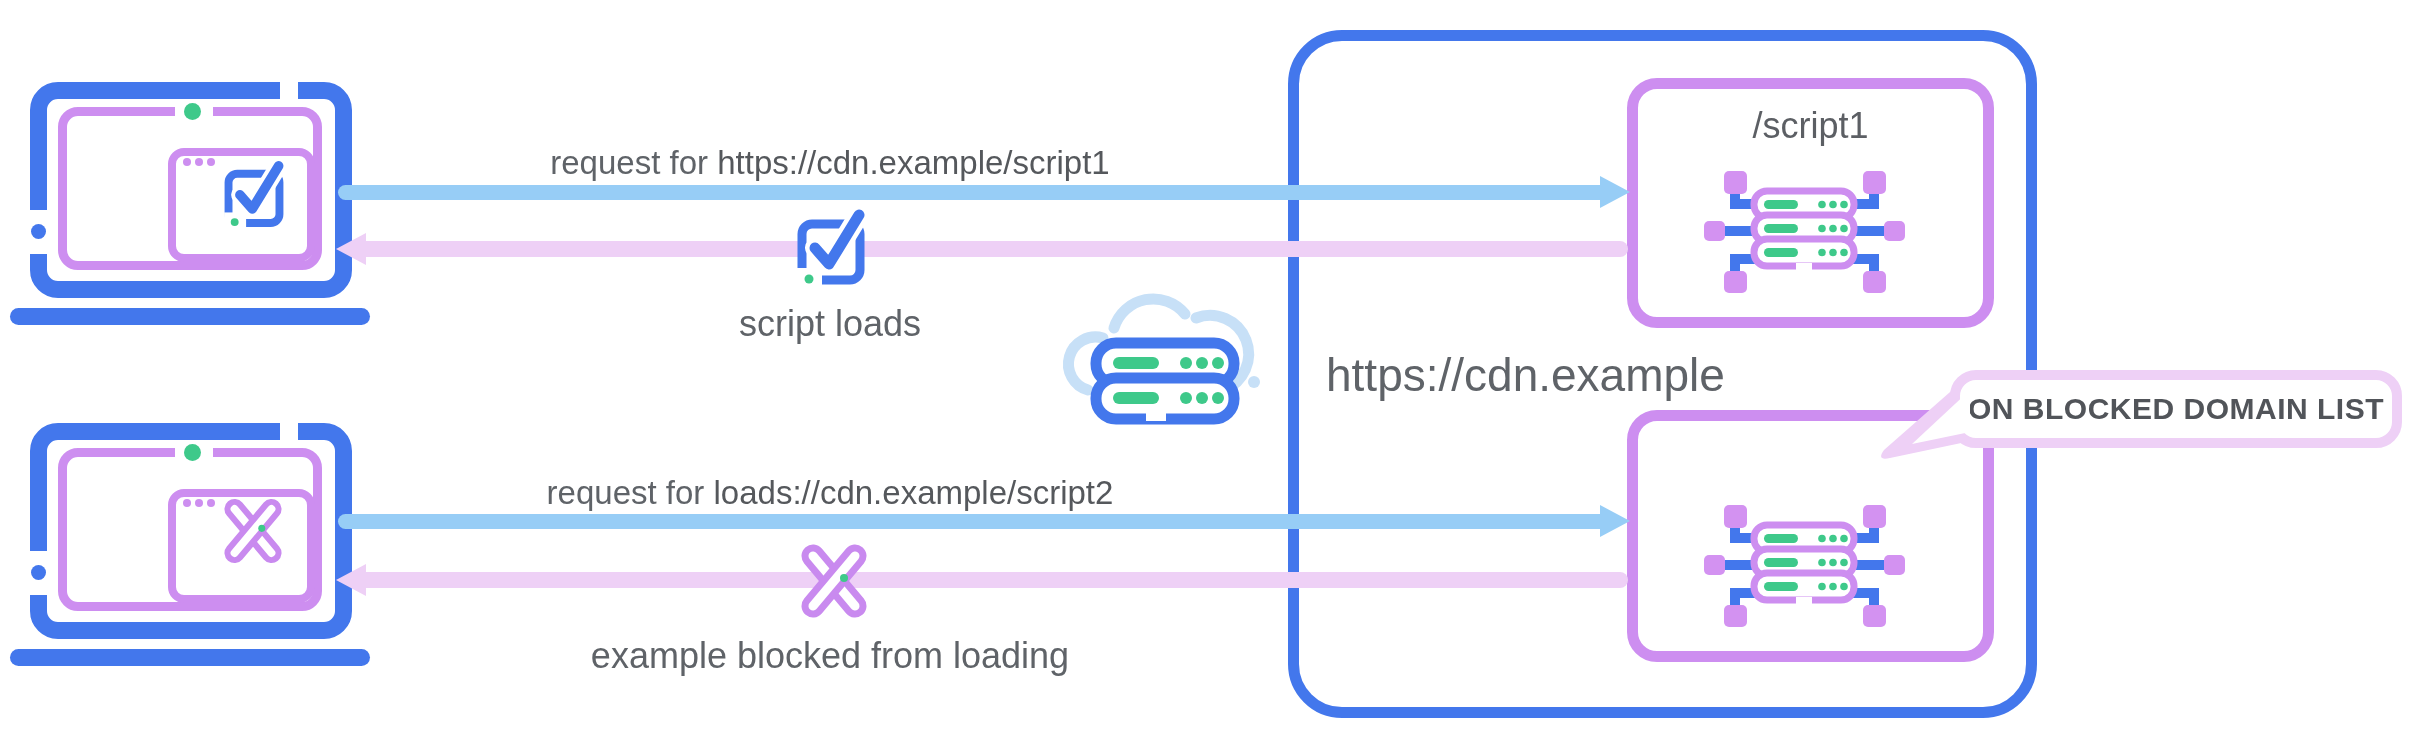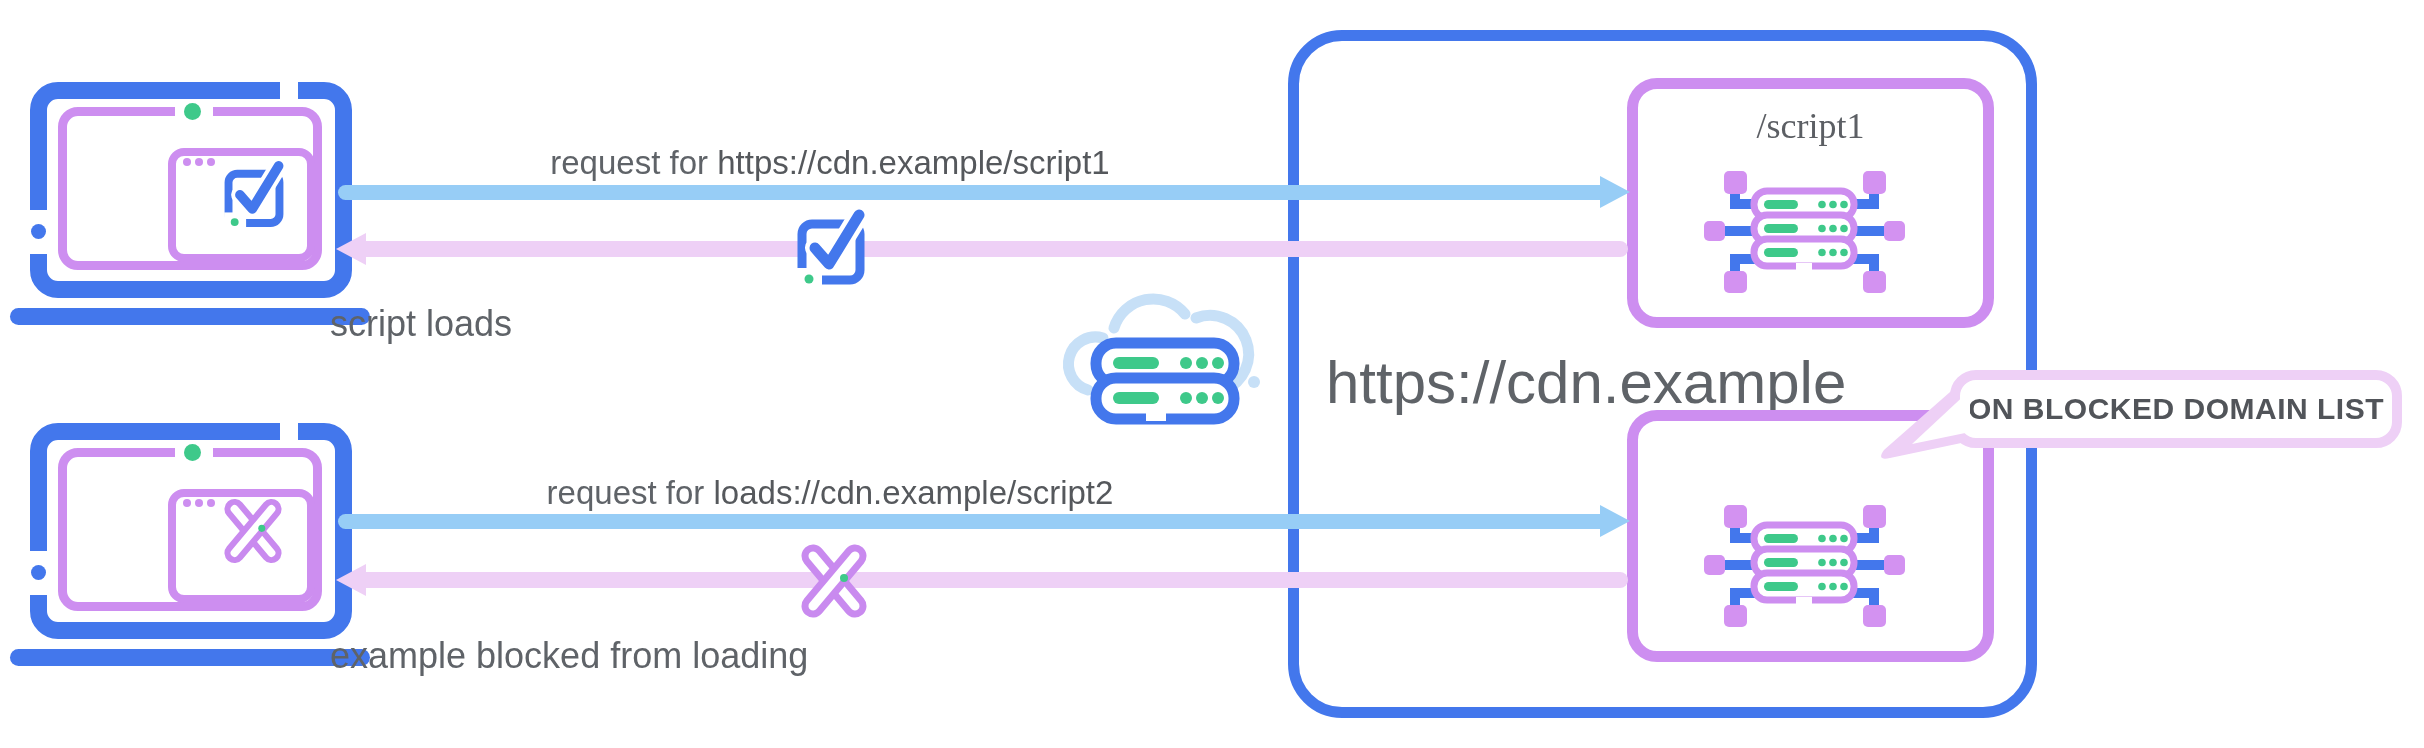--- a/index.html
+++ b/index.html
@@ -31,29 +31,29 @@
   .shaft-blue{background:var(--lightblue);border-radius:8px 0 0 8px;}
   .shaft-purple{background:var(--lavender);border-radius:0 8px 8px 0;height:16px;}
   .head{position:absolute;width:0;height:0;z-index:5;}
   .head-right{border-top:16px solid transparent;border-bottom:16px solid transparent;border-left:30px solid var(--lightblue);}
   .head-left{border-top:16px solid transparent;border-bottom:16px solid transparent;border-right:30px solid var(--lavender);}
 
   
   .reqline{position:absolute;left:330px;width:1000px;text-align:center;
     font-size:33px;color:#5f6368;z-index:6;white-space:nowrap;}
   .reqline b{font-weight:normal;color:#55585c;}
-  .result{position:absolute;left:330px;width:1000px;
+  .result{position:absolute;left:330px;width:1000px;text-align:center;
     font-size:36px;color:#5f6368;z-index:6;}
-  .cdn-title{position:absolute;left:1326px;top:348px;font-size:60px;color:#5f6368;z-index:2;white-space:nowrap;}
+  .cdn-title{position:absolute;left:1326px;top:348px;font-size:46px;color:#5f6368;z-index:2;white-space:nowrap;}
 
   
   .cdn-box{position:absolute;left:1288px;top:30px;width:727px;height:666px;
     border:11px solid var(--blue);border-radius:54px;z-index:1;background:transparent;}
   .script-box{position:absolute;left:1627px;width:345px;
-    border:11px solid var(--purple);border-radius:30px;background:#fff;z-index:2;font-family:Liberation Serif, serif;}
+    border:11px solid var(--purple);border-radius:30px;background:#fff;z-index:2;}
   .script-label{position:absolute;left:0;top:16px;width:100%;text-align:center;
     font-size:36px;color:#5c5f64;}
 
   
   .callout{position:absolute;left:1950px;top:370px;width:432px;height:58px;
     border:10px solid var(--lavender);border-radius:26px;background:#fff;z-index:9;
     display:flex;align-items:center;justify-content:center;}
   .callout-text{font-size:30px;font-weight:bold;color:#515459;letter-spacing:0.5px;white-space:nowrap;}
 
   .icon-slot{position:absolute;z-index:6;}

